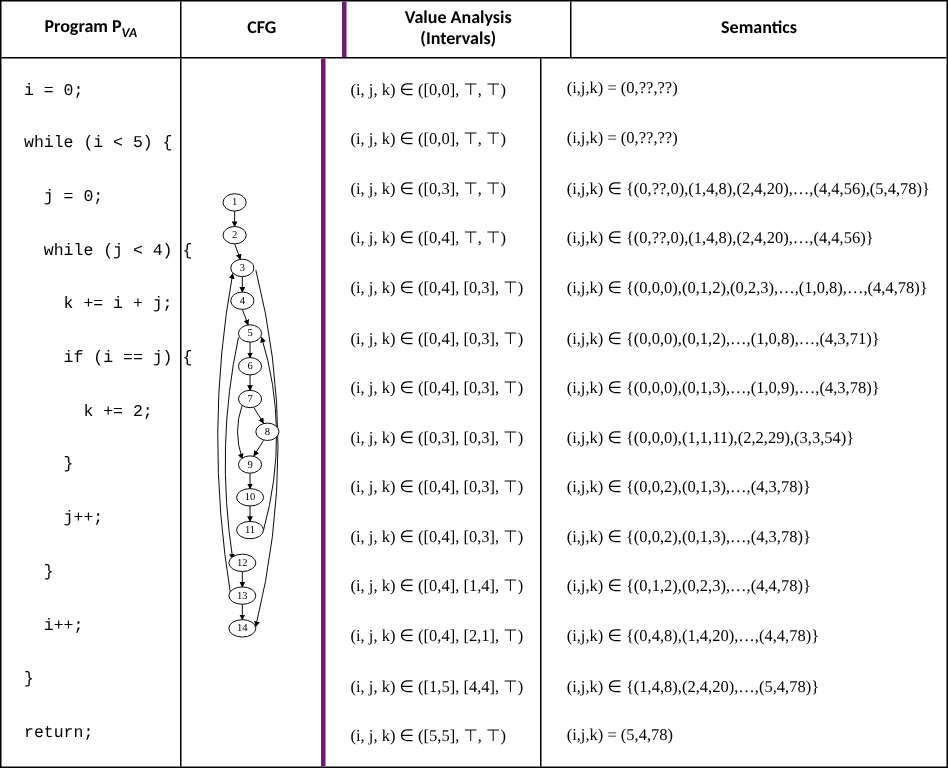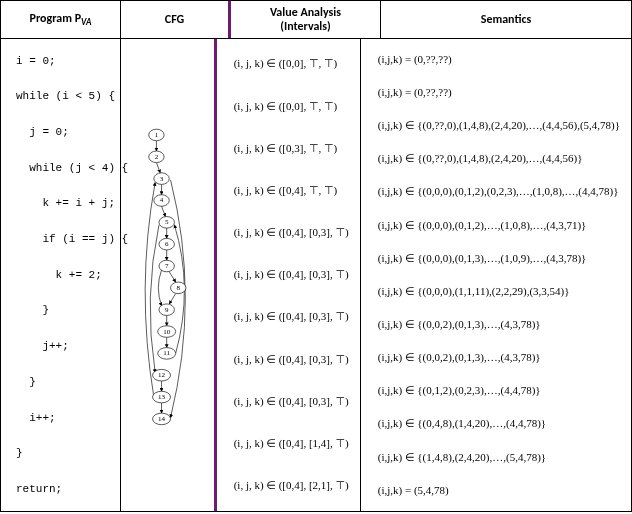--- a/index.html
+++ b/index.html
@@ -219,24 +219,27 @@
     </div>
 
     <div class="col col-va">
       <div class="va-line">(i, j, k) ∈ ([0,0], ⊤, ⊤)</div>
       <div class="va-line">(i, j, k) ∈ ([0,0], ⊤, ⊤)</div>
       <div class="va-line">(i, j, k) ∈ ([0,3], ⊤, ⊤)</div>
       <div class="va-line">(i, j, k) ∈ ([0,4], ⊤, ⊤)</div>
       <div class="va-line">(i, j, k) ∈ ([0,4], [0,3], ⊤)</div>
       <div class="va-line">(i, j, k) ∈ ([0,4], [0,3], ⊤)</div>
       <div class="va-line">(i, j, k) ∈ ([0,4], [0,3], ⊤)</div>
+      <div class="va-line">(i, j, k) ∈ ([0,3], [0,3], ⊤)</div>
       <div class="va-line">(i, j, k) ∈ ([0,4], [0,3], ⊤)</div>
       <div class="va-line">(i, j, k) ∈ ([0,4], [0,3], ⊤)</div>
       <div class="va-line">(i, j, k) ∈ ([0,4], [1,4], ⊤)</div>
       <div class="va-line">(i, j, k) ∈ ([0,4], [2,1], ⊤)</div>
+      <div class="va-line">(i, j, k) ∈ ([1,5], [4,4], ⊤)</div>
+      <div class="va-line">(i, j, k) ∈ ([5,5], ⊤, ⊤)</div>
     </div>
 
     <div class="col col-sem">
       <div class="sem-line">(i,j,k) = (0,??,??)</div>
       <div class="sem-line">(i,j,k) = (0,??,??)</div>
       <div class="sem-line">(i,j,k) ∈ {(0,??,0),(1,4,8),(2,4,20),…,(4,4,56),(5,4,78)}</div>
       <div class="sem-line">(i,j,k) ∈ {(0,??,0),(1,4,8),(2,4,20),…,(4,4,56)}</div>
       <div class="sem-line">(i,j,k) ∈ {(0,0,0),(0,1,2),(0,2,3),…,(1,0,8),…,(4,4,78)}</div>
       <div class="sem-line">(i,j,k) ∈ {(0,0,0),(0,1,2),…,(1,0,8),…,(4,3,71)}</div>
       <div class="sem-line">(i,j,k) ∈ {(0,0,0),(0,1,3),…,(1,0,9),…,(4,3,78)}</div>

